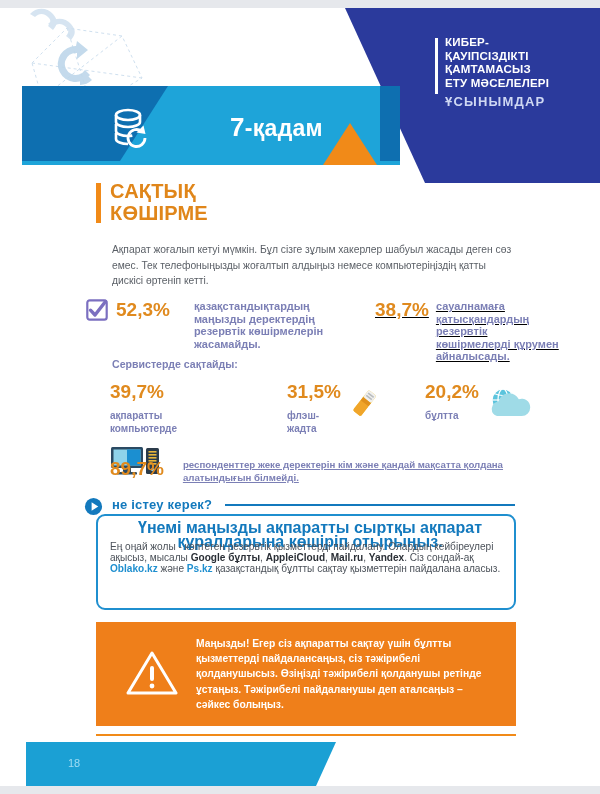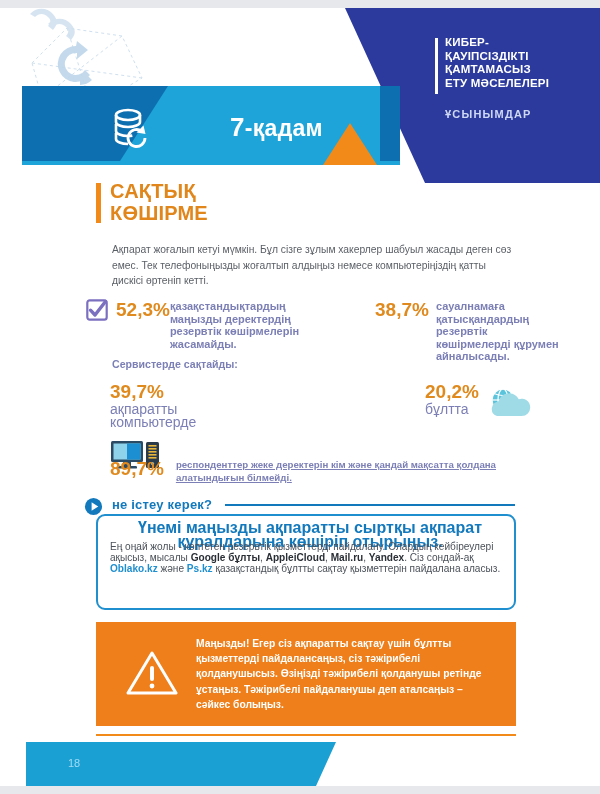--- a/index.html
+++ b/index.html
@@ -112,22 +112,22 @@
     background: #ffffff;
   }
   .brand-title {
     font-size: 11.5px;
     font-weight: bold;
     line-height: 13.5px;
     letter-spacing: 0.2px;
     text-transform: none;
   }
   .brand-sub {
-    margin-top: 18px;
-    font-size: 11px;
+    margin-top: 4px;
+    font-size: 13px;
     font-weight: bold;
     letter-spacing: 1.2px;
     color: #cfd8f3;
   }
 
   
   .sec-title-wrap {
     position: absolute;
     left: 110px;
     top: 180px;
@@ -165,30 +165,31 @@
     left: 86px;
     top: 299px;
     width: 22px;
     height: 22px;
   }
   .stat-a {
     position: absolute;
     left: 116px;
     top: 300px;
     display: flex;
-    gap: 0;
+    gap: 24px;
     align-items: flex-start;
   }
   .stat-b {
     position: absolute;
     left: 375px;
     top: 300px;
     display: flex;
     gap: 7px;
     align-items: flex-start;
+    text-decoration: underline;
   }
   .pct {
     color: #e08a1e;
     font-size: 19px;
     font-weight: bold;
     line-height: 19px;
     white-space: nowrap;
   }
   .pct-desc {
     color: #7b7fb5;
@@ -220,35 +221,35 @@
   .svc-2 { left: 287px; }
   .svc-3 { left: 425px; }
   .svc-txt .pctbig {
     color: #e08a1e;
     font-size: 19px;
     font-weight: bold;
     line-height: 20px;
   }
   .svc-txt .lbl {
     color: #7b7fb5;
-    font-size: 14px;
-    font-weight: normal;
+    font-size: 10px;
+    font-weight: bold;
     line-height: 13px;
-    margin-top: 1px;
+    margin-top: 7px;
     white-space: pre-line;
   }
   .svc-ico { margin-top: 4px; }
 
   
   .stat-c {
     position: absolute;
     left: 110px;
     top: 459px;
     display: flex;
-    gap: 12px;
+    gap: 19px;
     align-items: flex-start;
   }
   .stat-c .pct { font-size: 19px; }
   .stat-c .pct-desc { width: 330px; font-size: 9.7px; line-height: 12.8px; text-decoration: underline; }
 
   
   .play {
     position: absolute;
     left: 84px;
     top: 497px;
@@ -467,20 +468,37 @@
         <rect x="38.5" y="6" width="8" height="1.6"></rect>
         <rect x="38.5" y="9" width="8" height="1.6"></rect>
         <rect x="38.5" y="12" width="8" height="1.6"></rect>
         <rect x="38.5" y="15" width="8" height="1.6"></rect>
         <rect x="38.5" y="18" width="8" height="1.6"></rect>
       </g>
       <circle cx="42.5" cy="24.5" r="1.6" fill="#8fd3ea"></circle>
     </svg>
   </div>
 
+  <div class="svc svc-2">
+    <div class="svc-txt">
+      <div class="pctbig">31,5%</div>
+      <div class="lbl">флэш-
+жадта</div>
+    </div>
+    <svg class="svc-ico" width="34" height="36" viewBox="0 0 34 36" xmlns="http://www.w3.org/2000/svg">
+      <g transform="rotate(38 17 18)">
+        <rect x="12" y="4" width="10" height="26" rx="2" fill="#f2c640"></rect>
+        <rect x="12" y="4" width="10" height="9" rx="2" fill="#f0f0ef"></rect>
+        <rect x="13.5" y="6" width="7" height="1.6" fill="#b9bcbd"></rect>
+        <rect x="13.5" y="9" width="7" height="1.6" fill="#b9bcbd"></rect>
+        <rect x="12" y="16" width="10" height="14" rx="2" fill="#f0a52a"></rect>
+        <rect x="12" y="13" width="10" height="4" fill="#e0901c"></rect>
+      </g>
+    </svg>
+  </div>
 
   <div class="svc svc-3">
     <div class="svc-txt">
       <div class="pctbig">20,2%</div>
       <div class="lbl">бұлтта</div>
     </div>
     <svg class="svc-ico" width="54" height="36" viewBox="0 0 54 36" xmlns="http://www.w3.org/2000/svg">
       <circle cx="18" cy="14" r="11" fill="#5bc4dd"></circle>
       <g stroke="#ffffff" stroke-width="1.2" fill="none">
         <circle cx="18" cy="14" r="11"></circle>

